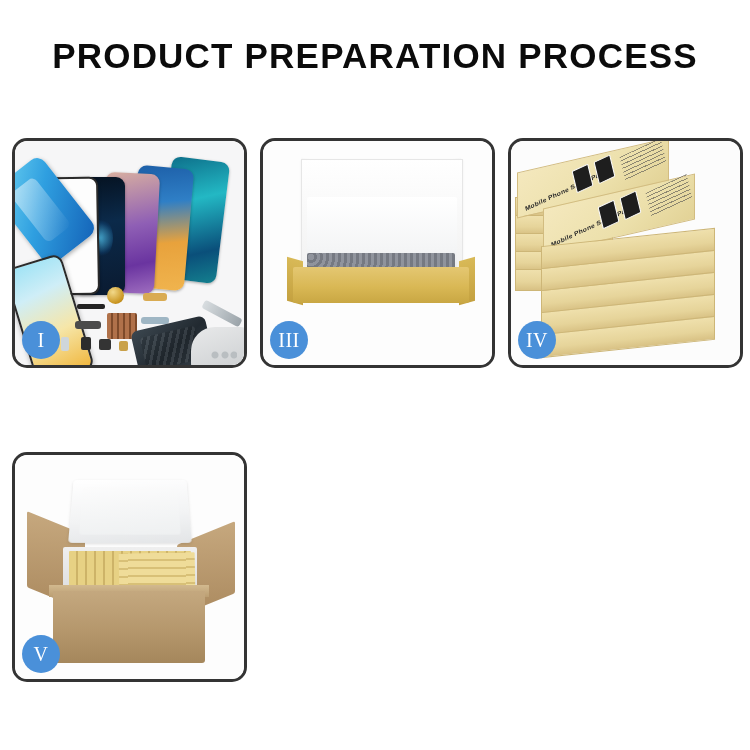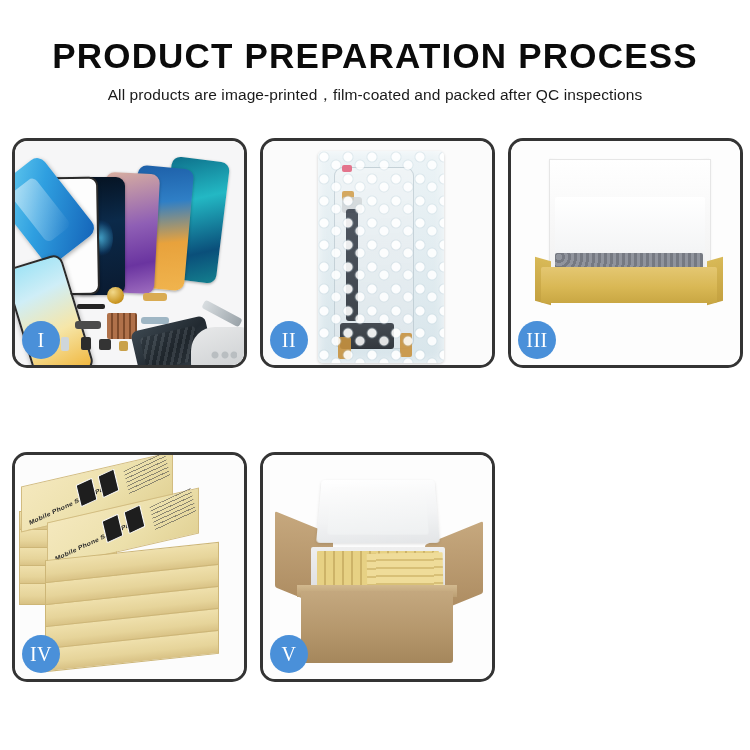--- a/index.html
+++ b/index.html
@@ -333,21 +333,20 @@
   .c6-shadow { position:absolute; left: 14px; top: 176px; width: 196px; height: 12px;
                background: radial-gradient(ellipse at center, rgba(0,0,0,.10), transparent 70%); }
 </style>
 </head>
 <body>
 
 <div id="page">
 
   <div class="header">
     <div class="title">PRODUCT PREPARATION PROCESS</div>
-    <div class="subtitle">All products are image-printed，film-coated and packed after QC inspections</div>
   </div>
 
   <div class="grid">
 
     <div class="panel">
       <div class="panel-inner">
         <div class="p1-bg"></div>
         <div class="ph ph5"></div>
         <div class="ph ph4"></div>
         <div class="ph ph3"></div>
@@ -366,37 +365,20 @@
         <div class="part sq3"></div>
         <div class="part sq4"></div>
         <div class="part backplate"></div>
         <div class="part hand"></div>
         <div class="part tweez"></div>
         <div class="part screws"></div>
       </div>
       <div class="badge">I</div>
     </div>
 
-    <div class="panel">
-      <div class="panel-inner">
-        <div class="p2-bg"></div>
-        <div class="bubble-bag">
-          <div class="screen-in"></div>
-          <div class="pinkdot"></div>
-          <div class="gold1"></div>
-          <div class="flexhead"></div>
-          <div class="flexcable"></div>
-          <div class="conn-a"></div>
-          <div class="gold2"></div>
-          <div class="gold3"></div>
-          <div class="bubbles"></div>
-        </div>
-      </div>
-      <div class="badge">II</div>
-    </div>
 
     <div class="panel">
       <div class="panel-inner">
         <div class="p3-bg"></div>
         <div class="lid-flapL"></div>
         <div class="lid-flapR"></div>
         <div class="lid-back"></div>
         <div class="foam-sheet"></div>
         <div class="grey-fill"></div>
         <div class="tray-left"></div>

